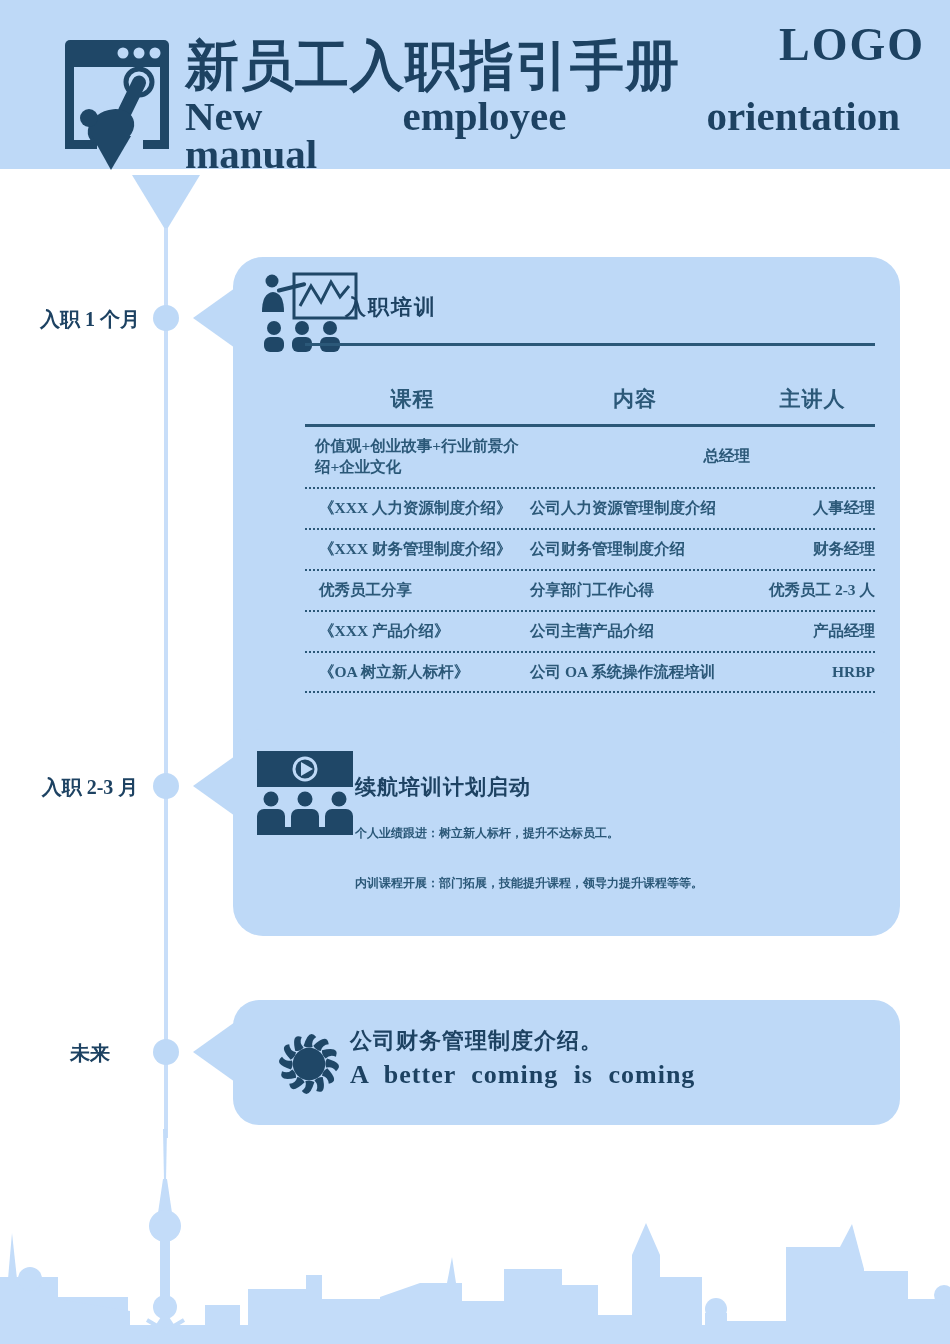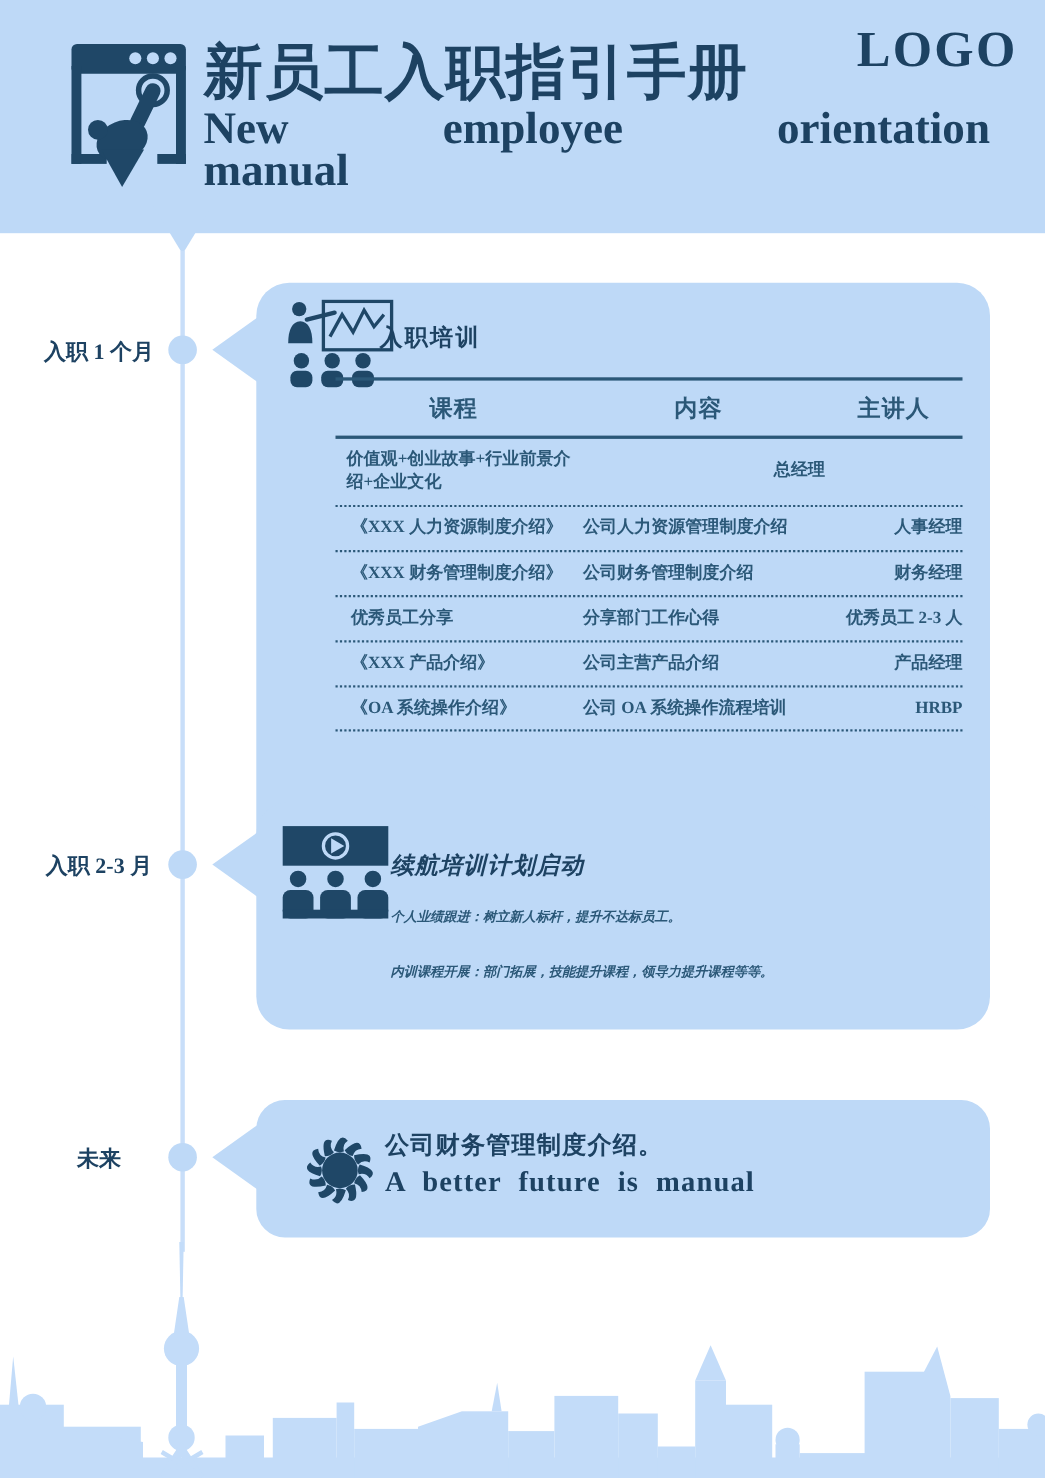--- a/index.html
+++ b/index.html
@@ -3,21 +3,21 @@
 <meta charset="utf-8">
 <style>
   html,body{margin:0;padding:0;background:#e8e8e8;}
   #page{
     position:relative;width:950px;height:1344px;margin:0 auto;
     background:#ffffff;overflow:hidden;
     font-family:"Liberation Sans","DejaVu Sans",sans-serif;
   }
 
   
-  #header-band{position:absolute;left:0;top:0;width:950px;height:212px;background:#bed9f7;}
+  #header-band{position:absolute;left:0;top:0;width:950px;height:169px;background:#bed9f7;}
   #header-icon{position:absolute;left:58px;top:30px;width:122px;height:142px;}
   #header-title{
     position:absolute;left:185px;top:30px;width:560px;
     font-size:54px;font-weight:900;letter-spacing:1px;color:#1d4262;
     font-family:"Liberation Sans","DejaVu Sans",sans-serif;white-space:nowrap;
   }
   #header-sub{
     position:absolute;left:185px;top:97px;width:715px;
     font-family:"Liberation Serif","DejaVu Serif",serif;font-weight:700;
     font-size:41px;line-height:38px;color:#1d4262;
@@ -63,31 +63,31 @@
   }
   #course-table{position:absolute;left:72px;top:86px;width:570px;}
   .tr{display:grid;grid-template-columns:215px 230px 125px;align-items:center;}
   .tr-head{
     border-top:3px solid #2b5878;border-bottom:3px solid #2b5878;
     padding:11px 0;
   }
   .tr-body{border-bottom:2px dotted #2b5878;padding:9px 0;}
   .th{
     text-align:center;font-size:21px;font-weight:700;color:#2b5878;
-    font-family:"Liberation Serif","DejaVu Serif",serif;letter-spacing:1px;
+    font-family:"Liberation Serif","DejaVu Serif",serif;letter-spacing:1px;margin-top:28px;
   }
   .tc{
     font-family:"Liberation Serif","DejaVu Serif",serif;font-weight:700;
     font-size:15.5px;line-height:1.35;color:#2b5878;
   }
   .tc.c1{padding-left:14px;text-align:left;}
   .tc.c2{padding-left:10px;text-align:left;}
   .tc.c3{text-align:right;}
 
-  #card2{top:729px;height:207px;font-style:italic;}
+  #card2{top:729px;height:207px;}
   #card2 .card-arrow{top:27px;}
   #card2-icon{position:absolute;left:22px;top:22px;width:100px;height:88px;}
   #card2-title{
     position:absolute;left:122px;top:44px;
     font-size:21px;font-weight:900;color:#1d4262;letter-spacing:1px;
     font-family:"Liberation Sans","DejaVu Sans",sans-serif;
   }
   .card2-line{
     position:absolute;left:122px;width:520px;
     font-family:"Liberation Serif","DejaVu Serif",serif;font-weight:700;
@@ -197,21 +197,21 @@
         <div class="tc c1">优秀员工分享</div>
         <div class="tc c2">分享部门工作心得</div>
         <div class="tc c3">优秀员工 2-3 人</div>
       </div>
       <div class="tr tr-body">
         <div class="tc c1">《XXX 产品介绍》</div>
         <div class="tc c2">公司主营产品介绍</div>
         <div class="tc c3">产品经理</div>
       </div>
       <div class="tr tr-body">
-        <div class="tc c1">《OA 系统操作介绍》</div>
+        <div class="tc c1">《OA 树立新人标杆》</div>
         <div class="tc c2">公司 OA 系统操作流程培训</div>
         <div class="tc c3">HRBP</div>
       </div>
     </div>
   </div>
 
   <div class="card" id="card2">
     <div class="card-arrow"></div>
     <svg id="card2-icon" viewBox="0 0 100 88" xmlns="http://www.w3.org/2000/svg">
       <rect x="2" y="0" width="96" height="36" fill="#1f4767"></rect>
@@ -245,21 +245,21 @@
         <path d="M -6 -20 Q 0 -40 8 -30 Q 2 -26 4 -19 Q -1 -17 -6 -20 Z" transform="rotate(150)"></path>
         <path d="M -6 -20 Q 0 -40 8 -30 Q 2 -26 4 -19 Q -1 -17 -6 -20 Z" transform="rotate(180)"></path>
         <path d="M -6 -20 Q 0 -40 8 -30 Q 2 -26 4 -19 Q -1 -17 -6 -20 Z" transform="rotate(210)"></path>
         <path d="M -6 -20 Q 0 -40 8 -30 Q 2 -26 4 -19 Q -1 -17 -6 -20 Z" transform="rotate(240)"></path>
         <path d="M -6 -20 Q 0 -40 8 -30 Q 2 -26 4 -19 Q -1 -17 -6 -20 Z" transform="rotate(270)"></path>
         <path d="M -6 -20 Q 0 -40 8 -30 Q 2 -26 4 -19 Q -1 -17 -6 -20 Z" transform="rotate(300)"></path>
         <path d="M -6 -20 Q 0 -40 8 -30 Q 2 -26 4 -19 Q -1 -17 -6 -20 Z" transform="rotate(330)"></path>
       </g>
     </svg>
     <div id="card3-line1">公司财务管理制度介绍。</div>
-    <div id="card3-line2">A better future is manual</div>
+    <div id="card3-line2">A better coming is coming</div>
   </div>
 
   <svg id="skyline" viewBox="0 0 950 215" xmlns="http://www.w3.org/2000/svg">
     <g fill="#c3dcf9">
       <rect x="0" y="148" width="58" height="67"></rect>
       <circle cx="30" cy="150" r="12"></circle>
       <polygon points="8,150 12,104 17,150"></polygon>
       <rect x="50" y="168" width="78" height="47"></rect>
       <polygon points="58,170 130,182 130,215 58,215"></polygon>
       <rect x="0" y="196" width="950" height="19"></rect>

